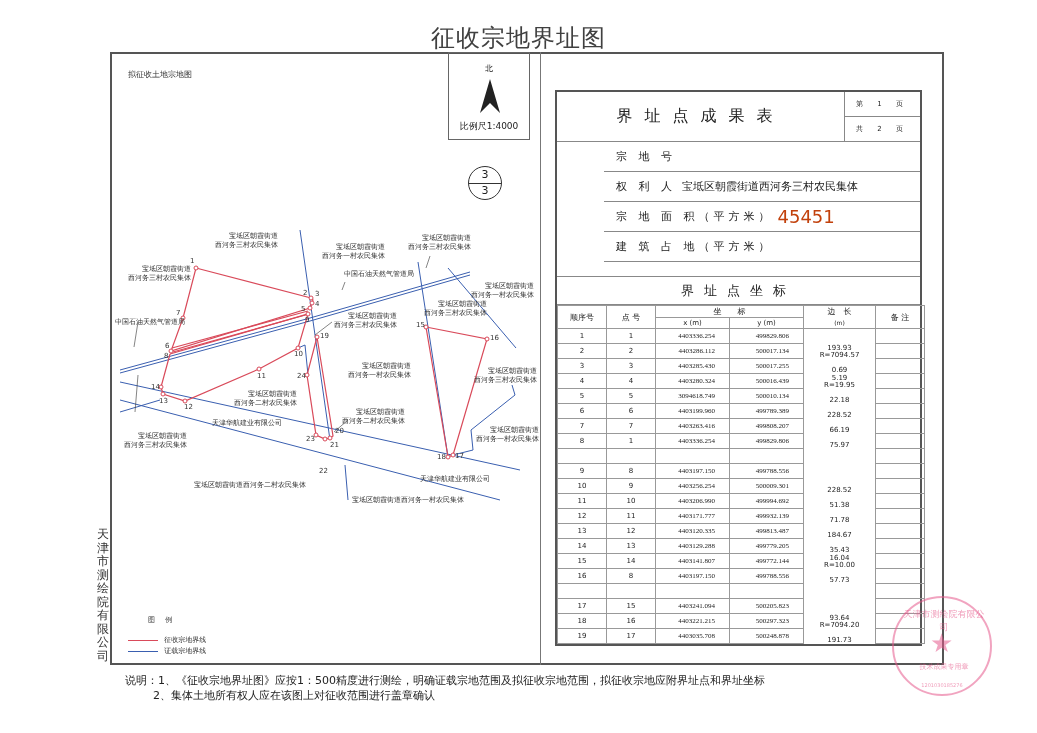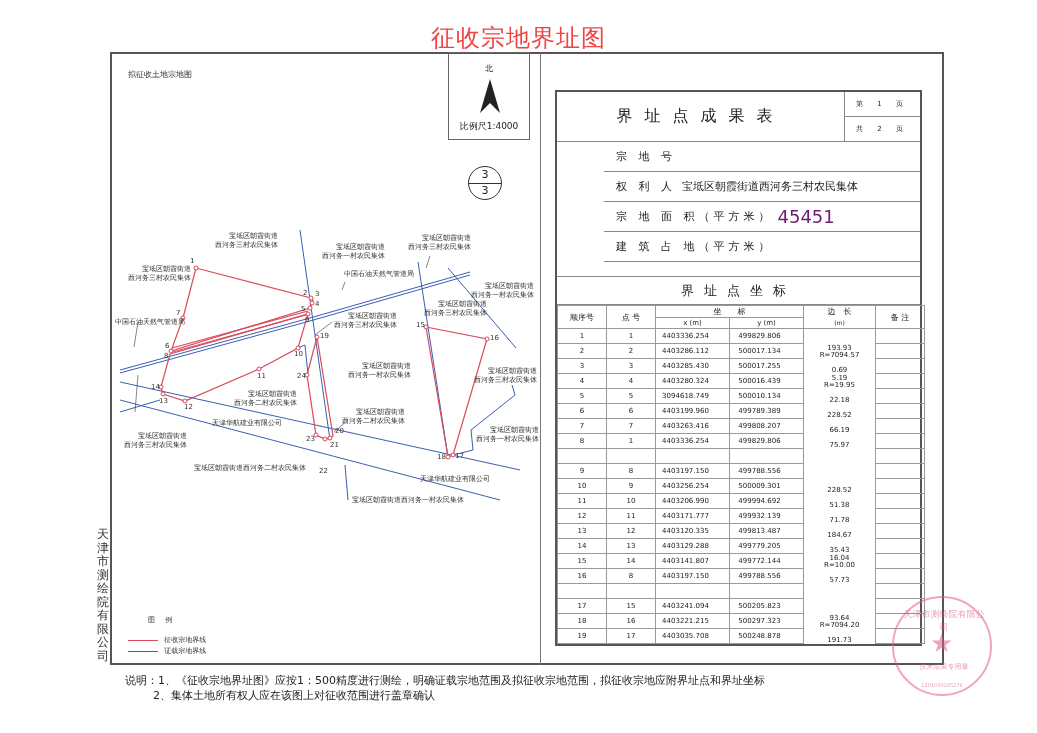--- a/index.html
+++ b/index.html
@@ -1,19 +1,19 @@
 <!DOCTYPE html>
 <html><head>
 <meta charset="utf-8">
 <style>
   * { box-sizing: border-box; margin: 0; padding: 0; }
   html, body { width: 1037px; height: 733px; background: #ffffff; overflow: hidden; }
   body { position: relative; font-family: "DejaVu Sans", sans-serif; color: #222; }
 
-  .doc-title { position: absolute; left: 0; top: 22px; width: 1037px; text-align: center; font-size: 24px; letter-spacing: 1px; color: #ef4444; }
+  .doc-title { position: absolute; left: 0; top: 22px; width: 1037px; text-align: center; font-size: 24px; letter-spacing: 1px; color: #404040; }
 
   .outer-frame { position: absolute; left: 110px; top: 52px; width: 834px; height: 613px; border: 2px solid #555; }
   .vert-divider { position: absolute; left: 540px; top: 52px; width: 0; height: 613px; border-left: 1px solid #777; }
 
   .side-company { position: absolute; left: 96px; top: 528px; width: 14px; font-size: 12px; line-height: 13.5px; color: #333; text-align: center; }
 
   .map-label { position: absolute; left: 128px; top: 69px; font-size: 8px; color: #333; }
 
   .north-box { position: absolute; left: 448px; top: 52px; width: 82px; height: 88px; border: 1px solid #666; }
   .north-label { position: absolute; left: 0; top: 10px; width: 100%; text-align: center; font-size: 8px; }
@@ -35,28 +35,28 @@
 
   .table-wrap { position: absolute; left: 555px; top: 90px; width: 367px; border: 2px solid #555; }
   .t-row { position: relative; border-bottom: 1px solid #888; }
   .head-row { height: 50px; display: flex; }
   .head-title { flex: 1; display: flex; align-items: center; justify-content: center; font-size: 16px; letter-spacing: 12px; border-right: 1px solid #888; }
   .head-pages { width: 75px; display: flex; flex-direction: column; }
   .head-pages div { flex: 1; display: flex; align-items: center; justify-content: center; font-size: 7px; letter-spacing: 6px; }
   .head-pages div:first-child { border-bottom: 1px solid #888; }
   .info-row { height: 30px; display: flex; align-items: center; padding-left: 12px; font-size: 11px; letter-spacing: 4px; margin-left: 47px; }
   .info-row .val { letter-spacing: 0; margin-left: 6px; }
-  .info-row .big { font-size: 18px; letter-spacing: 0; margin-left: 4px; font-family: "DejaVu Sans", sans-serif; color: #701a75; }
+  .info-row .big { font-size: 18px; letter-spacing: 0; margin-left: 4px; font-family: "DejaVu Sans", sans-serif; color: #c2410c; }
   .spacer-row { height: 15px; }
   .coord-title { height: 28px; display: flex; align-items: center; justify-content: center; font-size: 13px; letter-spacing: 10px; }
 
   table.coords { width: 100%; border-collapse: collapse; font-size: 7px; table-layout: fixed; }
   table.coords td, table.coords th { border: 1px solid #999; text-align: center; font-weight: normal; height: 15px; padding: 0; }
   table.coords th { font-size: 8px; }
-  table.coords td.x, table.coords td.y { padding-right: 14px; }
+  table.coords td.x, table.coords td.y { text-align: right; padding-right: 14px; font-family: Liberation Serif, serif; }
   table.coords td.edge { border-top: none; border-bottom: none; font-size: 7px; line-height: 7px; vertical-align: bottom; }
 
   .notes { position: absolute; left: 125px; top: 673px; font-size: 11px; color: #222; line-height: 15px; }
   .notes .n2 { padding-left: 28px; }
 
   .seal { position: absolute; left: 892px; top: 596px; width: 100px; height: 100px; border: 2px solid rgba(230,90,140,0.55); border-radius: 50%; }
   .seal-star { position: absolute; left: 36px; top: 30px; font-size: 26px; color: rgba(230,90,140,0.55); }
   .seal-text { position: absolute; left: 8px; top: 10px; width: 84px; text-align: center; font-size: 9px; color: rgba(230,90,140,0.6); }
   .seal-num { position: absolute; left: 0; bottom: 6px; width: 100%; text-align: center; font-size: 5px; color: rgba(230,90,140,0.6); }
 </style>
@@ -156,21 +156,21 @@
   <div class="map-text" style="left:115px;top:318px">中国石油天然气管道局</div>
   <div class="map-text" style="left:334px;top:312px">宝坻区朝霞街道<br>西河务三村农民集体</div>
   <div class="map-text" style="left:424px;top:300px">宝坻区朝霞街道<br>西河务三村农民集体</div>
   <div class="map-text" style="left:348px;top:362px">宝坻区朝霞街道<br>西河务一村农民集体</div>
   <div class="map-text" style="left:474px;top:367px">宝坻区朝霞街道<br>西河务三村农民集体</div>
   <div class="map-text" style="left:234px;top:390px">宝坻区朝霞街道<br>西河务二村农民集体</div>
   <div class="map-text" style="left:342px;top:408px">宝坻区朝霞街道<br>西河务二村农民集体</div>
   <div class="map-text" style="left:212px;top:419px">天津华航建业有限公司</div>
   <div class="map-text" style="left:476px;top:426px">宝坻区朝霞街道<br>西河务一村农民集体</div>
   <div class="map-text" style="left:124px;top:432px">宝坻区朝霞街道<br>西河务三村农民集体</div>
-  <div class="map-text" style="left:194px;top:464px">宝坻区朝霞街道西河务二村农民集体</div>
+  <div class="map-text" style="left:194px;top:481px">宝坻区朝霞街道西河务二村农民集体</div>
   <div class="map-text" style="left:420px;top:475px">天津华航建业有限公司</div>
   <div class="map-text" style="left:352px;top:496px">宝坻区朝霞街道西河务一村农民集体</div>
 </div>
 
 <div>
   <div class="pt-label" style="left:190px;top:257px">1</div>
   <div class="pt-label" style="left:303px;top:289px">2</div>
   <div class="pt-label" style="left:315px;top:290px">3</div>
   <div class="pt-label" style="left:315px;top:300px">4</div>
   <div class="pt-label" style="left:301px;top:305px">5</div>

